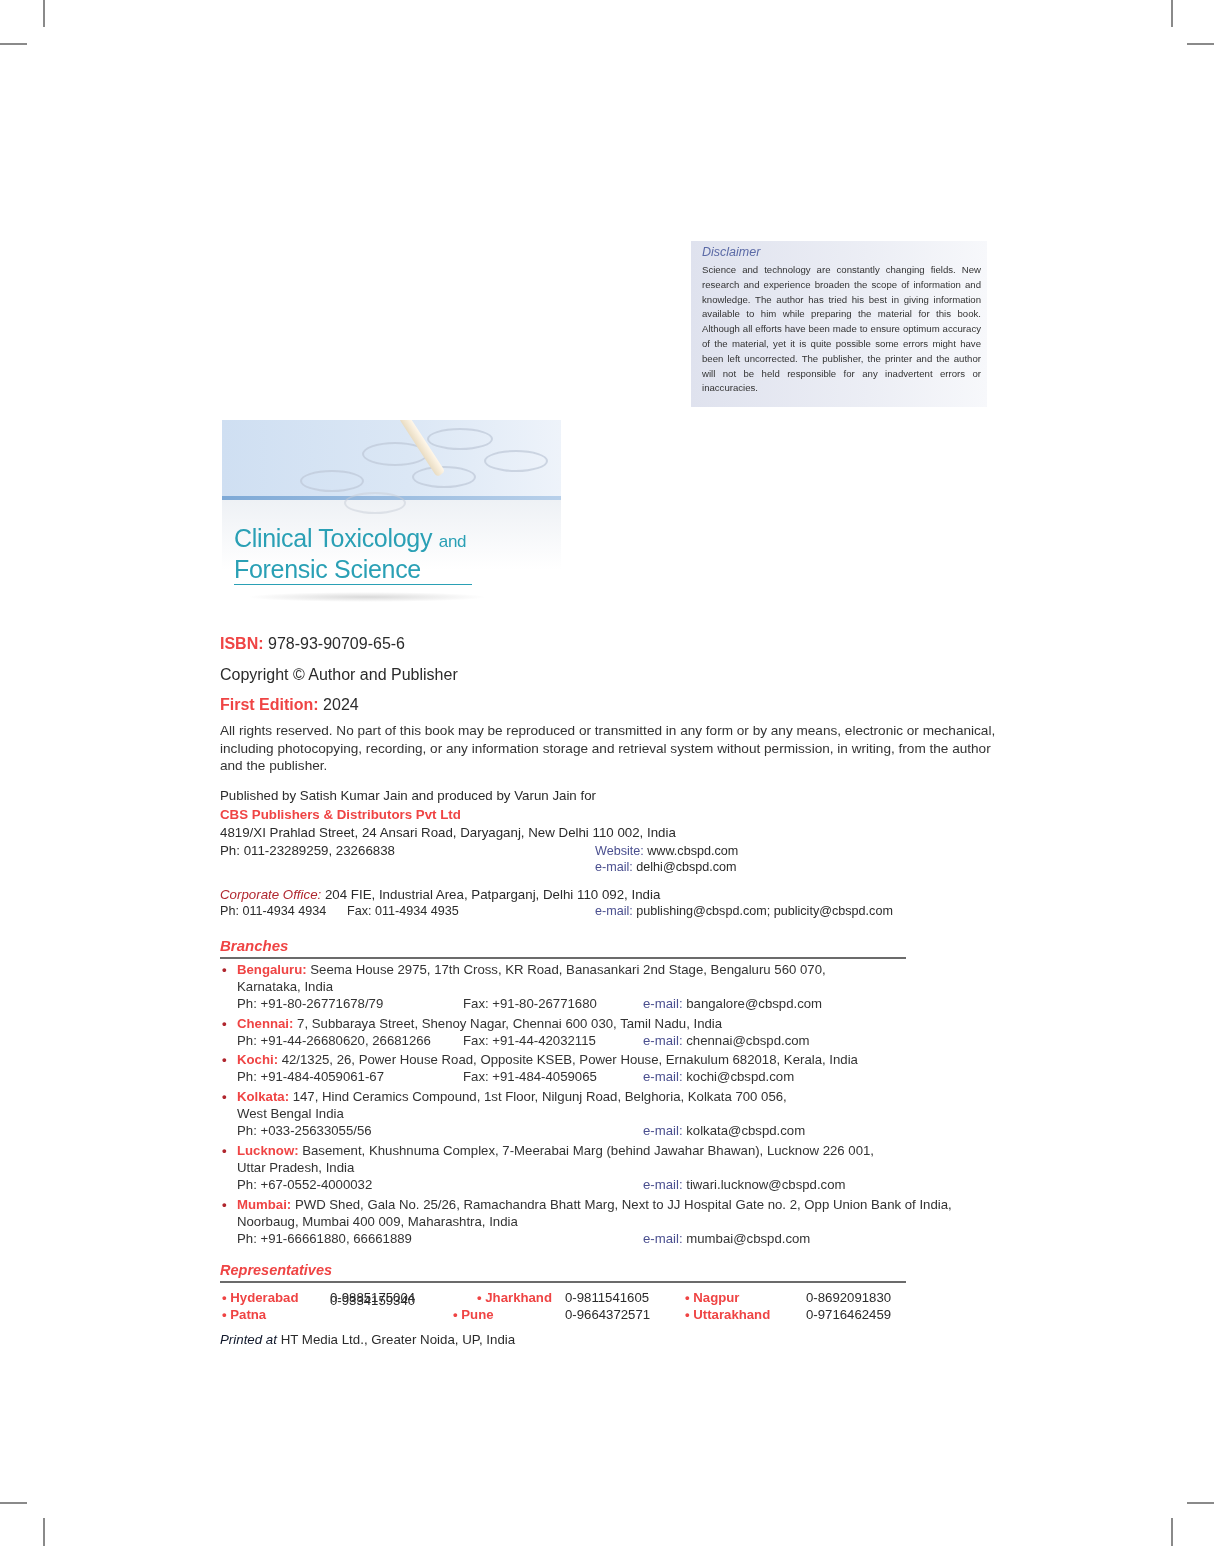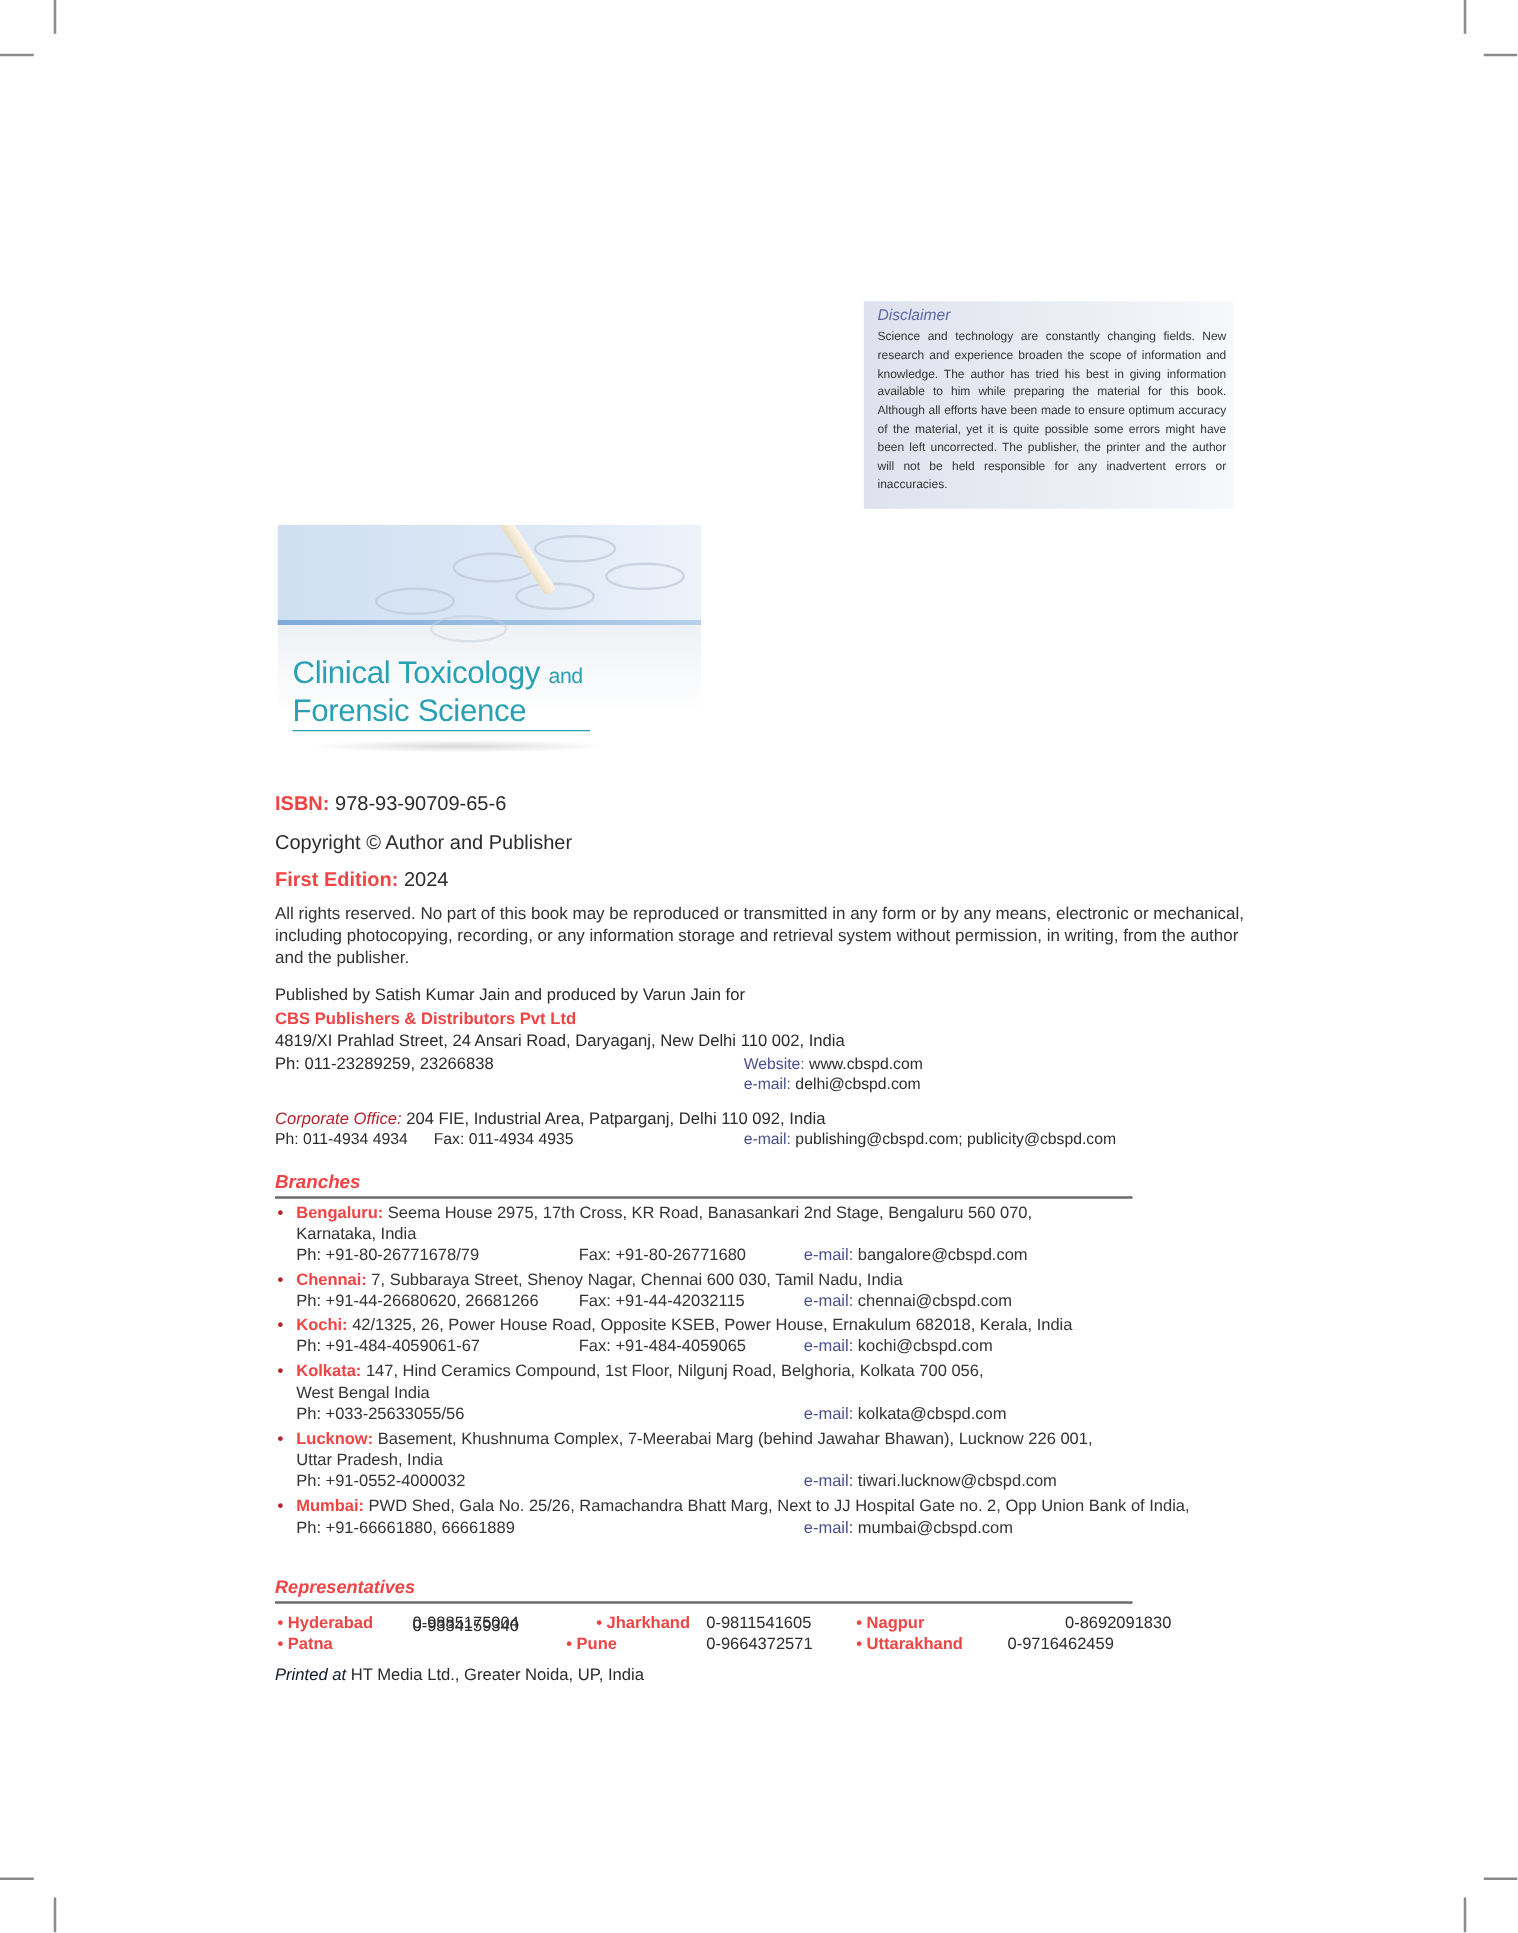--- a/index.html
+++ b/index.html
@@ -146,37 +146,38 @@
 
 <div class="branch" style="top:1088px;">
   <div class="row"><span class="bullet" style="left:2px;">•</span><span class="redb">Kolkata:</span> <span>147, Hind Ceramics Compound, 1st Floor, Nilgunj Road, Belghoria, Kolkata 700 056,</span></div>
   <div class="row">West Bengal India</div>
   <div class="row"><span>Ph: +033-25633055/56</span><span class="c3" style="left:423px;"><span class="blue">e-mail:</span> <span>kolkata@cbspd.com</span></span></div>
 </div>
 
 <div class="branch" style="top:1142px;">
   <div class="row"><span class="bullet" style="left:2px;">•</span><span class="redb">Lucknow:</span> <span>Basement, Khushnuma Complex, 7-Meerabai Marg (behind Jawahar Bhawan), Lucknow 226 001,</span></div>
   <div class="row">Uttar Pradesh, India</div>
-  <div class="row"><span>Ph: +91-0552-4000032</span><span class="c3" style="left:423px;"><span class="blue">e-mail:</span> <span>tiwari.lucknow@cbspd.com</span></span></div>
+  <div class="row"><span>Ph: +67-0552-4000032</span><span class="c3" style="left:423px;"><span class="blue">e-mail:</span> <span>tiwari.lucknow@cbspd.com</span></span></div>
 </div>
 
 <div class="branch" style="top:1196px;">
   <div class="row"><span class="bullet" style="left:2px;">•</span><span class="redb">Mumbai:</span> <span>PWD Shed, Gala No. 25/26, Ramachandra Bhatt Marg, Next to JJ Hospital Gate no. 2, Opp Union Bank of India,</span></div>
+  <div class="row">Noorbaug, Mumbai 400 009, Maharashtra, India</div>
   <div class="row"><span>Ph: +91-66661880, 66661889</span><span class="c3" style="left:423px;"><span class="blue">e-mail:</span> <span>mumbai@cbspd.com</span></span></div>
 </div>
 
 <div class="sec-title" style="top:1262px;font-size:14.5px;">Representatives</div>
 <div class="sec-rule" style="top:1281px;"></div>
 <div class="reps">
   <span class="cell redb" style="left:2px;top:0;">• <span>Hyderabad</span></span>
   <span class="cell" style="left:110px;top:0;">0-9885175004</span>
   <span class="cell redb" style="left:233px;top:0;margin-left:24px;">• <span>Jharkhand</span></span>
   <span class="cell" style="left:345px;top:0;">0-9811541605</span>
   <span class="cell redb" style="left:465px;top:0;">• <span>Nagpur</span></span>
-  <span class="cell" style="left:586px;top:0;margin-left:46px;">0-8692091830</span>
+  <span class="cell" style="left:586px;top:0;">0-8692091830</span>
 
   <span class="cell redb" style="left:2px;top:17px;">• <span>Patna</span></span>
   <span class="cell" style="left:110px;top:3px;">0-9334159340</span>
   <span class="cell redb" style="left:233px;top:17px;">• <span>Pune</span></span>
   <span class="cell" style="left:345px;top:17px;">0-9664372571</span>
   <span class="cell redb" style="left:465px;top:17px;">• <span>Uttarakhand</span></span>
   <span class="cell" style="left:586px;top:17px;">0-9716462459</span>
 </div>
 
 <div class="line f13" style="top:1332px;">

